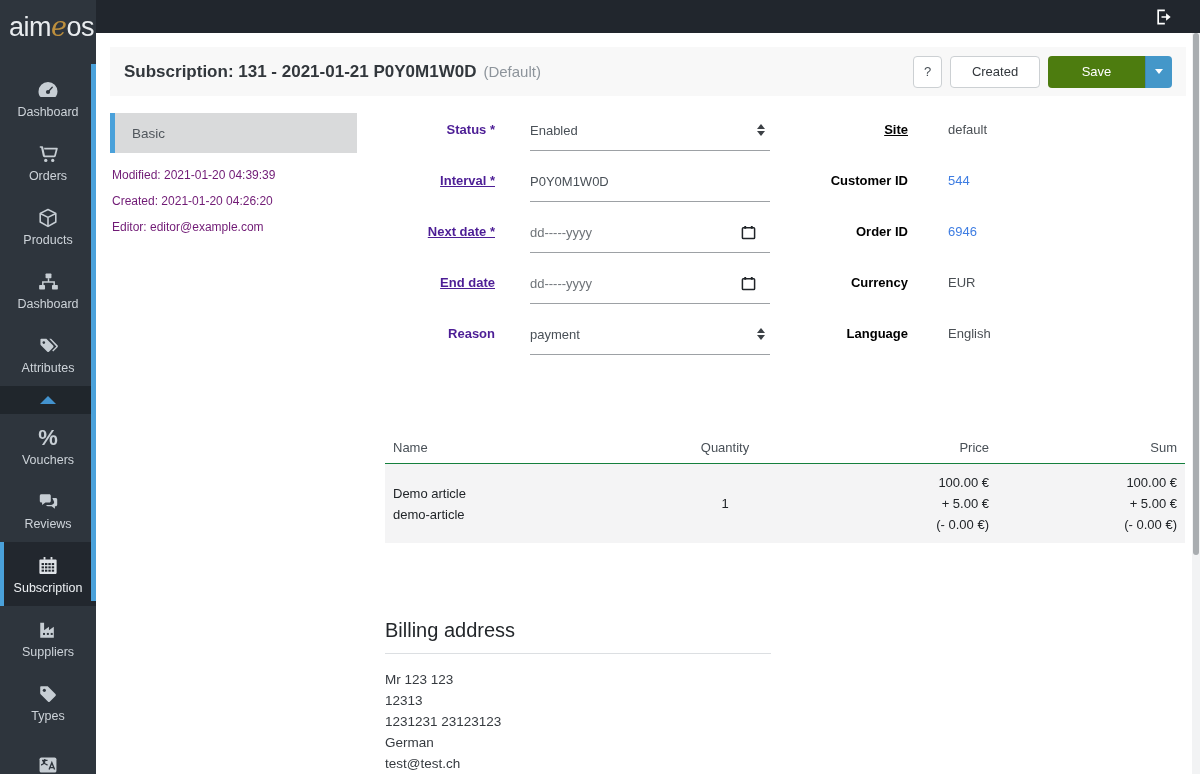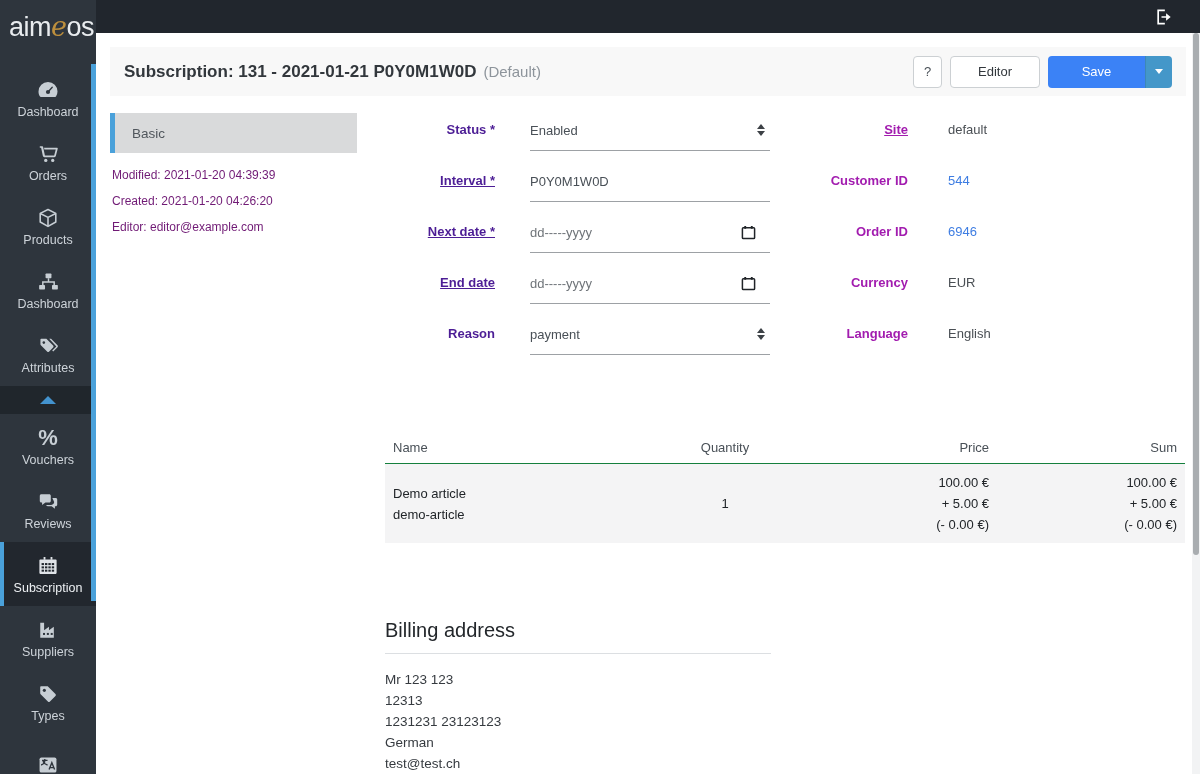--- a/index.html
+++ b/index.html
@@ -30,34 +30,34 @@
   .vscroll .thumb{ position:absolute; left:1px; top:0; width:6px; height:522px; background:#a9adb0; border-radius:3px; }
   
   .hband{ position:absolute; left:110px; top:47px; width:1076px; height:49px; background:#f8f8f8; display:flex; align-items:center; padding:0 14px; z-index:1; }
   .htitle{ font-size:17px; font-weight:600; color:#32373c; white-space:nowrap; }
   .hsub{ font-size:15px; color:#8d949b; margin-left:7px; font-weight:400; }
   .hspacer{ flex:1; }
   .btn{ height:32px; border:1px solid #ccd0d3; border-radius:4px; background:#fff; color:#32373c; font-size:13px; display:flex; align-items:center; justify-content:center; cursor:pointer; }
   .btn-help{ width:29px; color:#495057; }
   .btn-cancel{ width:90px; margin-left:8px; }
   .save-group{ display:flex; margin-left:8px; height:32px; }
-  .btn-save{ width:97px; background:#3b82f6; border:none; border-radius:4px 0 0 4px; color:#fff; }
+  .btn-save{ width:97px; background:#4d7c0f; border:none; border-radius:4px 0 0 4px; color:#fff; }
   .btn-save-caret{ width:27px; background:#4497c9; border:none; border-left:1px solid #3d88b6; border-radius:0 4px 4px 0; color:#fff; }
   .caret-down{ width:0; height:0; border-left:4.5px solid transparent; border-right:4.5px solid transparent; border-top:5px solid #fff; }
   
   .tab-basic{ position:absolute; left:110px; top:113px; width:247px; height:40px; background:#d9dadb; border-left:5px solid #4aa1da; display:flex; align-items:center; padding-left:17px; font-size:13.5px; color:#50565c; cursor:pointer; z-index:1; }
   .meta{ position:absolute; left:112px; top:165px; z-index:1; }
   .meta div{ font-size:12px; color:#701a75; height:26px; line-height:20px; }
   
   .form-left{ position:absolute; left:385px; top:110px; width:390px; z-index:1; }
   .form-right{ position:absolute; left:790px; top:110px; width:400px; z-index:1; }
   .f-row{ position:relative; height:51px; }
   .f-label{ position:absolute; left:0; top:10px; width:110px; text-align:right; font-weight:700; color:#4c1d95; line-height:20px; white-space:nowrap; }
   .f-label.u{ text-decoration:underline; }
-  .f-label-r{ position:absolute; left:0; top:10px; width:118px; text-align:right; font-weight:700; color:#a21caf; line-height:20px; white-space:nowrap; }
+  .f-label-r{ position:absolute; left:0; top:10px; width:118px; text-align:right; font-weight:700; color:#000000; line-height:20px; white-space:nowrap; }
   .f-label-r.u{ text-decoration:underline; }
   .f-input{ position:absolute; left:145px; top:0; width:240px; height:41px; border-bottom:1px solid #9da1a5; display:flex; align-items:center; cursor:pointer; }
   .f-val{ color:#495057; flex:1; }
   .f-val.ph{ color:#6f7479; }
   .f-rval{ position:absolute; left:158px; top:10px; line-height:20px; color:#4a4f54; }
   a.f-rval{ color:#3e7de2; text-decoration:none; cursor:pointer; }
   .caret-ud{ width:9px; margin-right:4px; }
   .caret-ud::before{ content:""; display:block; width:0; border-left:4.5px solid transparent; border-right:4.5px solid transparent; border-bottom:5px solid #3c4146; margin-bottom:2px; }
   .caret-ud::after{ content:""; display:block; width:0; border-left:4.5px solid transparent; border-right:4.5px solid transparent; border-top:5px solid #3c4146; }
   .cal-icon{ margin-right:14px; display:flex; }
@@ -229,21 +229,21 @@
       </div>
     </div>
     <div class="side-scroll"></div>
   </div>
 
   <div class="hband">
     <span class="htitle">Subscription: 131 - 2021-01-21 P0Y0M1W0D</span>
     <span class="hsub">(Default)</span>
     <span class="hspacer"></span>
     <button class="btn btn-help">?</button>
-    <button class="btn btn-cancel">Editor</button>
+    <button class="btn btn-cancel">Created</button>
     <div class="save-group">
       <button class="btn btn-save">Save</button>
       <button class="btn btn-save-caret">
           <span class="caret-down"></span>
         </button>
     </div>
   </div>
 
   <div class="tab-basic">
       <span>Basic</span>

